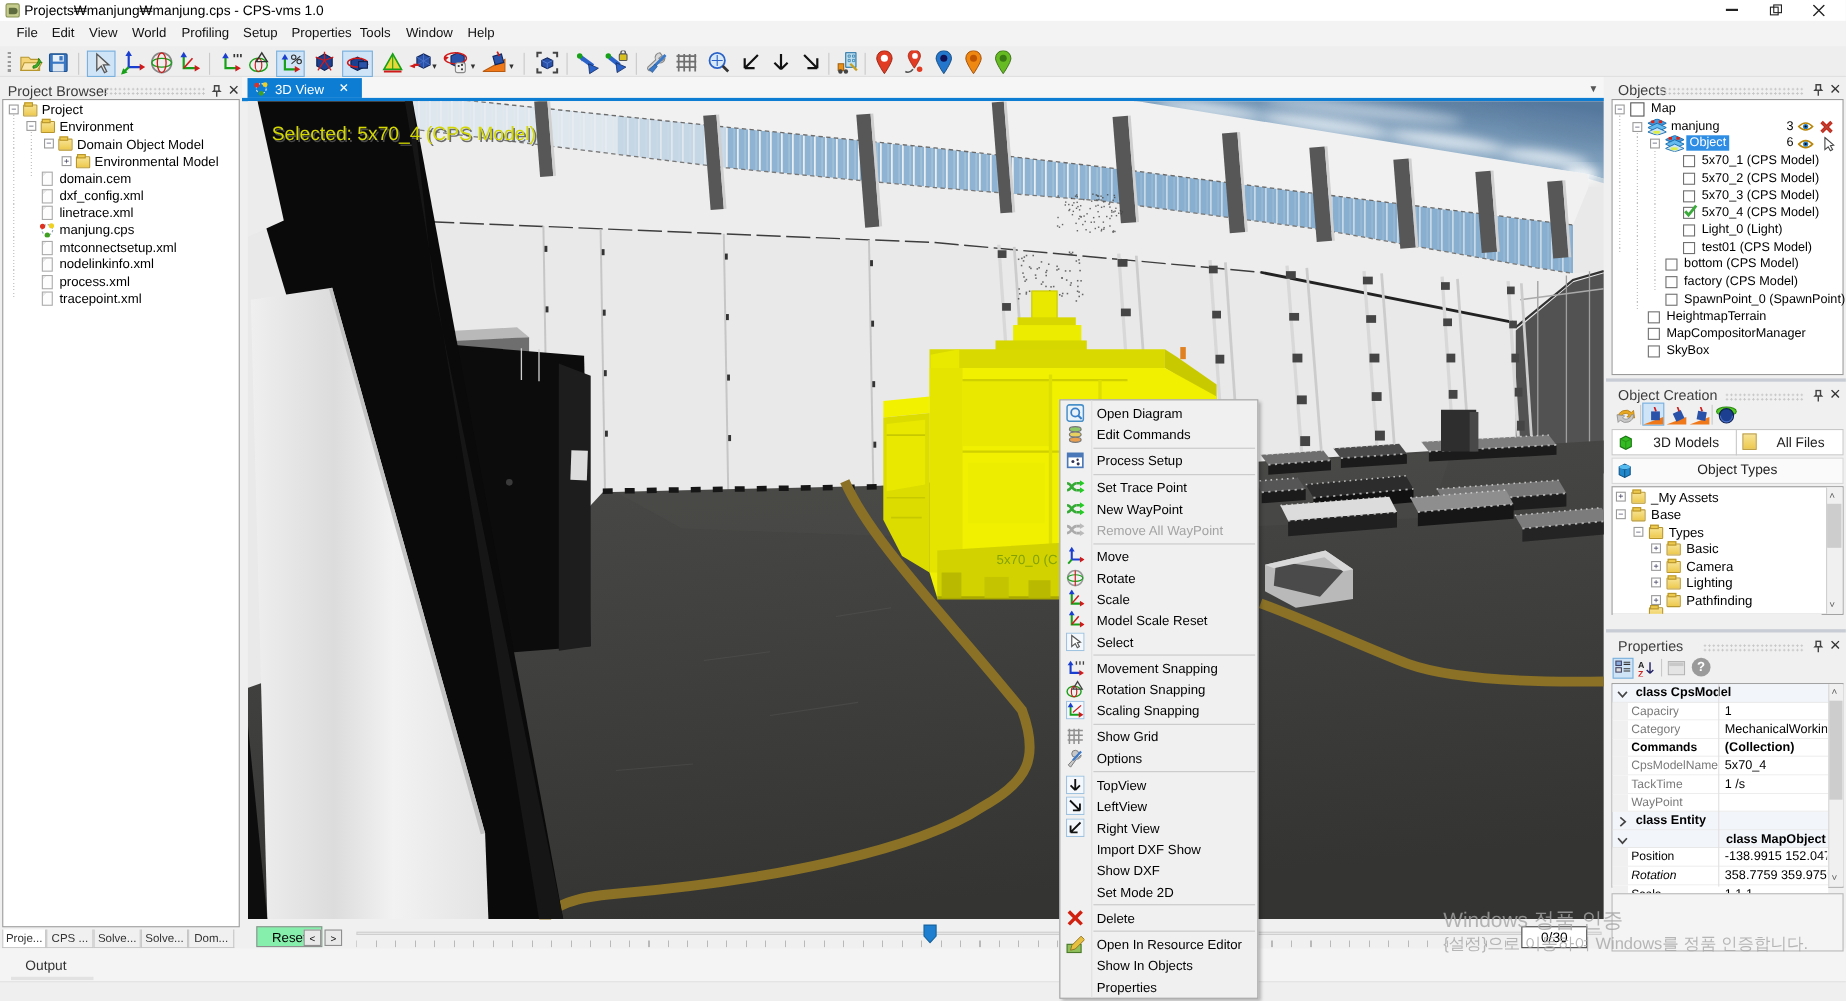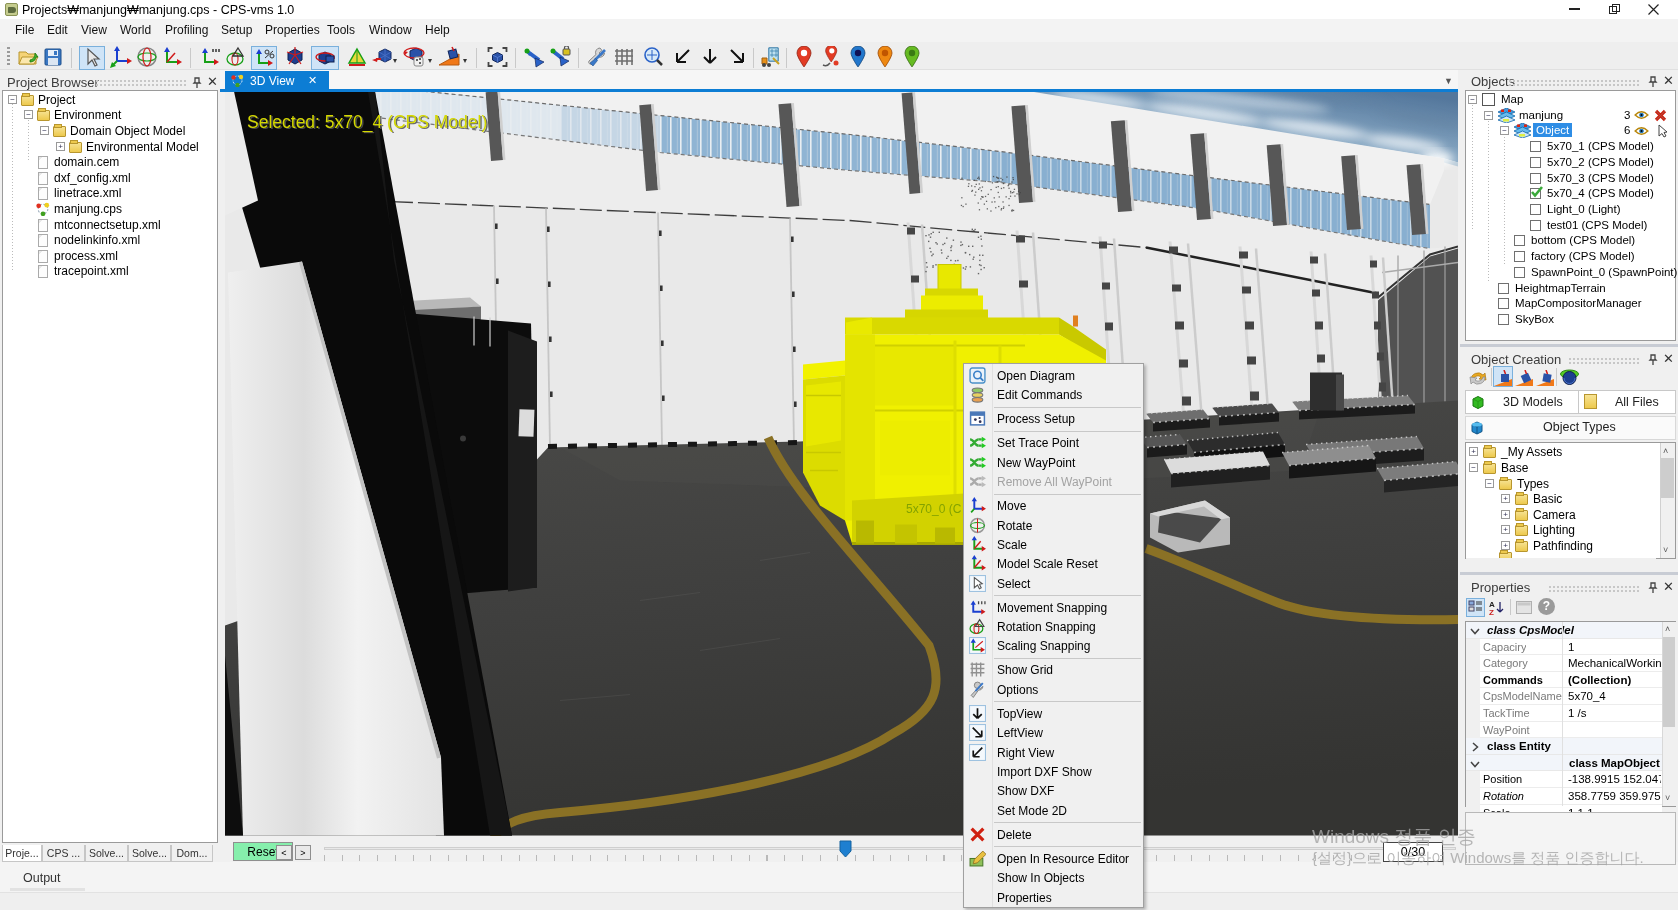--- a/index.html
+++ b/index.html
@@ -1002,21 +1002,21 @@
 <svg class="abs" style="left:1516px;top:601px;" width="16" height="13">
     <rect x="0.5" y="0.5" width="15" height="12" fill="#e4e4e4" stroke="#b0b0b0"></rect>
     <rect x="1.5" y="1.5" width="13" height="3" fill="#c8c8c8"></rect>
   </svg>
 <div class="abs" style="left:1538px;top:598px;width:17px;height:17px;border-radius:50%;background:#9a9a9a;color:#fff;font-size:12px;font-weight:bold;text-align:center;line-height:17px;">?</div>
 <div class="wbox" style="left:1465px;top:621px;width:211px;height:186px;"></div>
 <div class="abs" style="left:1466px;top:622.0px;width:196px;height:16.6px;background:#f2f5fa;border-bottom:1px solid #e8e8e8;"></div>
 <svg class="abs" style="left:1470px;top:626.0px;" width="10" height="10">
     <path d="M1,3 L5,7.5 L9,3" fill="none" stroke="#444" stroke-width="1.5"></path>
   </svg>
-<div class="prow" style="left:1487px;top:624.0px;font-weight:bold;color:#000;font-style:italic;">class CpsModel</div>
+<div class="prow" style="left:1487px;top:624.0px;font-weight:bold;color:#000;">class CpsModel</div>
 <div class="abs" style="left:1466px;top:638.6px;width:196px;height:16.6px;border-bottom:1px solid #ececec;background:#fff;"></div>
 <div class="abs" style="left:1466px;top:638.6px;width:14px;height:16.6px;background:#f0f0f0;"></div>
 <div class="prow plab" style="left:1483px;top:640.6px;color:#7a7a7a;font-weight:normal;">Capaciry</div>
 <div class="prow" style="left:1568px;top:640.6px;color:#000;font-weight:normal;max-width:93px;overflow:hidden;">1</div>
 <div class="abs" style="left:1466px;top:655.2px;width:196px;height:16.6px;border-bottom:1px solid #ececec;background:#fff;"></div>
 <div class="abs" style="left:1466px;top:655.2px;width:14px;height:16.6px;background:#f0f0f0;"></div>
 <div class="prow plab" style="left:1483px;top:657.2px;color:#7a7a7a;font-weight:normal;">Category</div>
 <div class="prow" style="left:1568px;top:657.2px;color:#000;font-weight:normal;max-width:93px;overflow:hidden;">MechanicalWorkin</div>
 <div class="abs" style="left:1466px;top:671.8px;width:196px;height:16.6px;border-bottom:1px solid #ececec;background:#fff;"></div>
 <div class="abs" style="left:1466px;top:671.8px;width:14px;height:16.6px;background:#f0f0f0;"></div>

